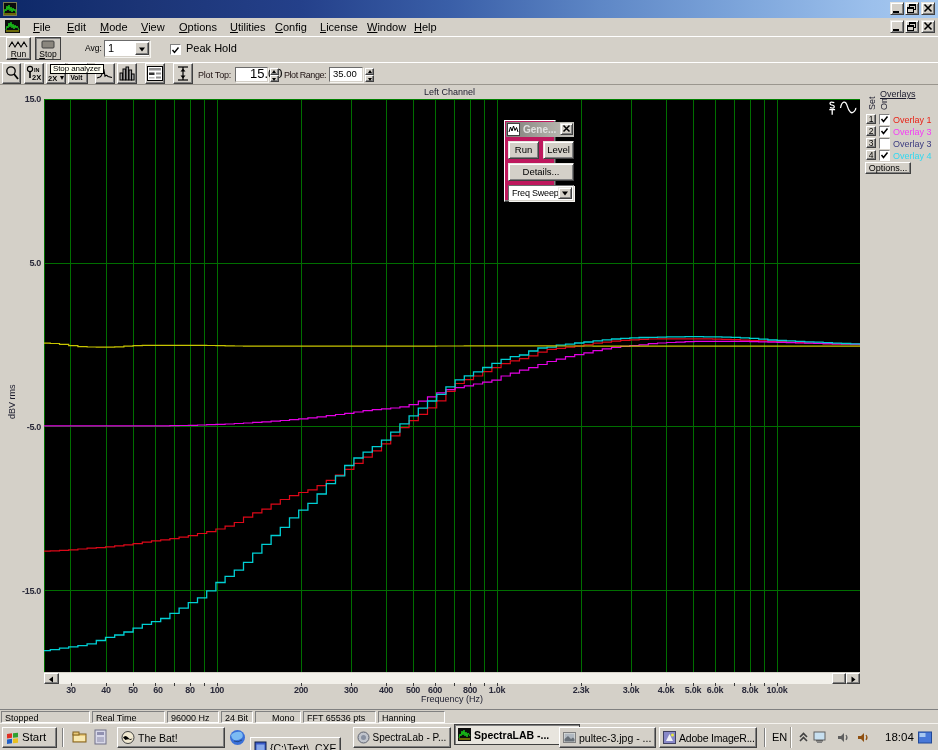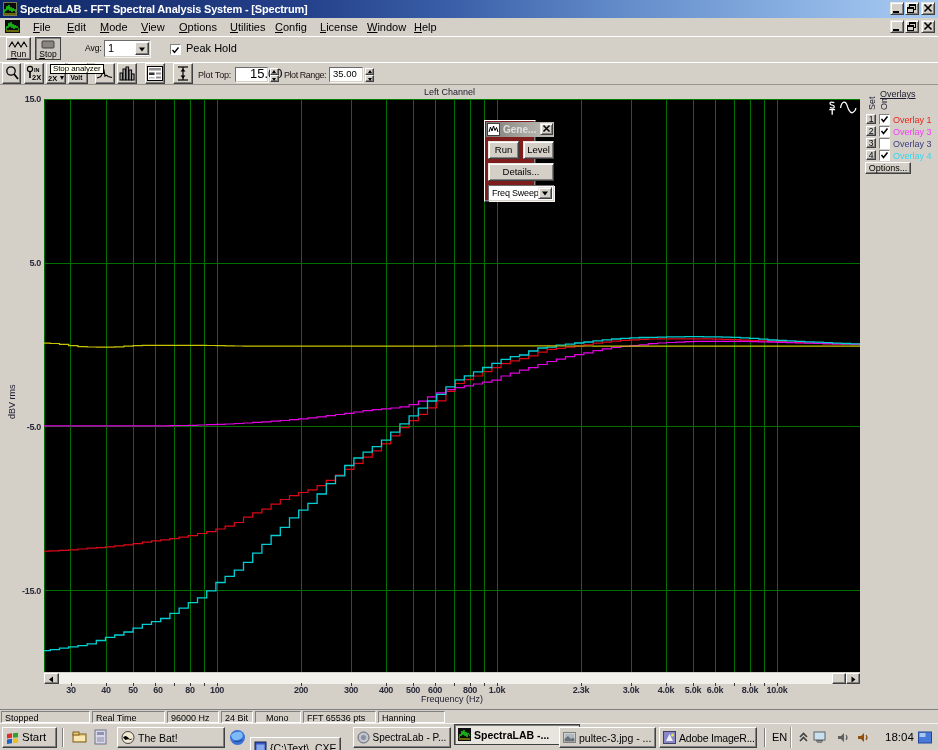--- a/index.html
+++ b/index.html
@@ -17,21 +17,20 @@
 </style></head>
 <body>
 
 <div class="abs" style="left:0;top:0;width:938px;height:18px;background:linear-gradient(90deg,#0d2868 0%,#1c3577 16%,#24408a 32%,#3a5fa8 48%,#5e87c6 64%,#7fa7dc 80%,#9cc0ec 93%,#a8caf0 100%)">
  <svg class="abs" style="left:3px;top:2px" width="14" height="14" viewBox="0 0 14 14">
       <rect width="14" height="14" fill="#0c0c0c"></rect>
       <rect x="0.5" y="0.5" width="13" height="13" fill="none" stroke="#7a7a52"></rect>
       <polyline points="1,11 2,7 3,9 4,4 5,8 6,3 7,9 8,5 9,10 10,6 11,9 12,7 13,11" stroke="#18c018" stroke-width="1" fill="none"></polyline>
       <line x1="1" y1="12" x2="13" y2="12" stroke="#c8c400"></line>
     </svg>
- <div class="abs" style="left:20px;top:2.5px;font-weight:bold;color:#fff;font-size:11px;letter-spacing:-0.18px">SpectraLAB - FFT Spectral Analysis System - [Spectrum]</div>
  <div class="abs btn3d" style="left:890px;top:2px;width:14px;height:13px"><svg width="12" height="11" viewBox="0 0 12 11" shape-rendering="crispEdges">
         <rect x="2" y="8" width="6" height="2" fill="#000"></rect>
       </svg></div>
  <div class="abs btn3d" style="left:905px;top:2px;width:14px;height:13px"><svg width="12" height="11" viewBox="0 0 12 11" shape-rendering="crispEdges">
         <rect x="3.5" y="1.5" width="6" height="5" fill="none" stroke="#000"></rect>
         <rect x="3" y="1" width="7" height="2" fill="#000"></rect>
         <rect x="1.5" y="4.5" width="6" height="5" fill="#d4d0c8" stroke="#000"></rect>
         <rect x="1" y="4" width="7" height="2" fill="#000"></rect>
       </svg></div>
  <div class="abs btn3d" style="left:921px;top:2px;width:14px;height:13px"><svg width="12" height="11" viewBox="0 0 12 11">
@@ -288,21 +287,21 @@
  <div class="abs sunken" style="left:17px;top:53px;width:11px;height:11px;background:#fff"></div>
  <div class="abs" style="left:31px;top:54px;color:#3c3c80">Overlay 3</div>
  <div class="abs tbtn" style="left:4px;top:65px;width:10px;height:10px;text-align:center;line-height:9px;font-size:8.5px">4</div>
  <div class="abs sunken" style="left:17px;top:65px;width:11px;height:11px;background:#fff"><svg width="9" height="9" viewBox="0 0 9 9">
         <path d="M1.5 4 L3.5 6.5 L7.5 1.5" fill="none" stroke="#000" stroke-width="1.5"></path>
       </svg></div>
  <div class="abs" style="left:31px;top:66px;color:#30d8f0">Overlay 4</div>
  <div class="abs tbtn" style="left:3px;top:77px;width:46px;height:12px;text-align:center;line-height:11px;font-size:9px">Options...</div>
 </div>
 
-<div class="abs raised" style="left:484px;top:120px;width:52px;height:82px;background:#7f1d1d">
+<div class="abs raised" style="left:504px;top:120px;width:52px;height:82px;background:#be185d">
  <div class="abs" style="left:1px;top:1px;width:68px;height:15px;background:linear-gradient(90deg,#7e7c78 0%,#aaa8a2 60%,#c0beb8 100%)">
   <div class="abs" style="left:1px;top:1px;width:13px;height:13px;background:#fff;border:1px solid #404040"><svg width="11" height="11" viewBox="0 0 11 11">
           <polyline points="1,8 2.5,3 4,7 5.5,2 7,6.5 8.5,3.5 10,8" fill="none" stroke="#000" stroke-width="1"></polyline>
         </svg></div>
   <div class="abs" style="left:17px;top:1.5px;color:#e0e0e0;font-size:10px;font-weight:bold">Gene...</div>
   <div class="abs btn3d" style="left:54px;top:1px;width:13px;height:12px"><svg width="11" height="10" viewBox="0 0 11 10">
           <path d="M2.5 1.5 L8.5 7.5 M8.5 1.5 L2.5 7.5" stroke="#000" stroke-width="1.5"></path>
         </svg></div>
  </div>
  <div class="abs btn3d" style="left:3px;top:20px;width:31px;height:18px;text-align:center;font-size:9.5px;line-height:16px">Run</div>
@@ -313,21 +312,21 @@
           <path d="M3 3.5 L9 3.5 L6 7.5 Z" fill="#000"></path>
         </svg></div>
  </div>
 </div>
 
 <div class="abs" style="left:0;top:709px;width:938px;height:14px;background:#d4d0c8;border-top:1px solid #808080;font-size:9px">
  <div class="abs sunken" style="left:1px;top:1px;width:89px;height:12px;padding:1px 0 0 3px">Stopped</div>
  <div class="abs sunken" style="left:92px;top:1px;width:73px;height:12px;padding:1px 0 0 3px">Real Time</div>
  <div class="abs sunken" style="left:167px;top:1px;width:52px;height:12px;padding:1px 0 0 3px">96000 Hz</div>
  <div class="abs sunken" style="left:221px;top:1px;width:32px;height:12px;padding:1px 0 0 3px">24 Bit</div>
- <div class="abs sunken" style="left:255px;top:1px;width:46px;height:12px;padding:1px 0 0 10px">Mono</div>
+ <div class="abs sunken" style="left:255px;top:1px;width:46px;height:12px;padding:1px 0 0 16px">Mono</div>
  <div class="abs sunken" style="left:303px;top:1px;width:73px;height:12px;padding:1px 0 0 3px">FFT 65536 pts</div>
  <div class="abs sunken" style="left:378px;top:1px;width:67px;height:12px;padding:1px 0 0 3px">Hanning</div>
 </div>
 
 <div class="abs" style="left:0;top:723px;width:938px;height:27px;background:#d4d0c8;border-top:1px solid #f4f2ee">
  <div class="abs tbtn" style="left:2px;top:3px;width:55px;height:21px">
   <svg class="abs" style="left:3px;top:3px" width="14" height="13" viewBox="0 0 14 13">
         <g transform="skewY(-6)">
           <rect x="1" y="3" width="5" height="4.5" fill="#e03024"></rect>
           <rect x="7" y="3" width="5" height="4.5" fill="#30a030"></rect>

